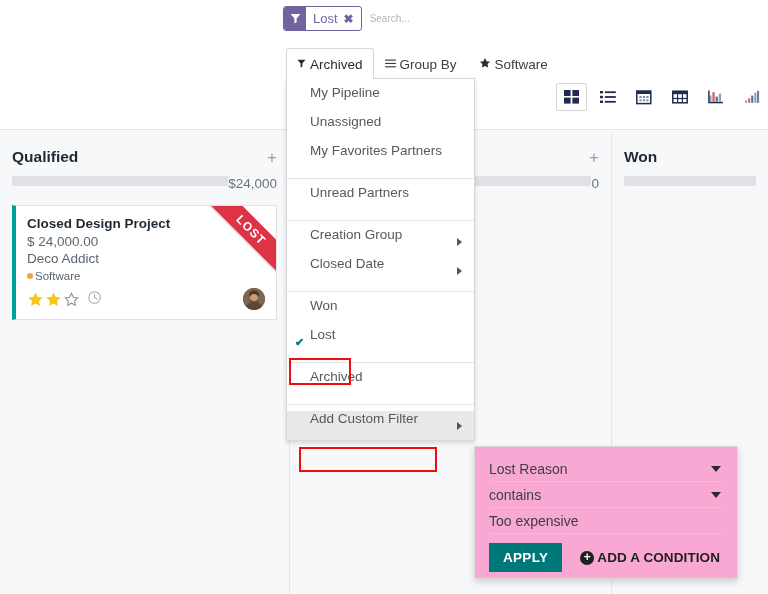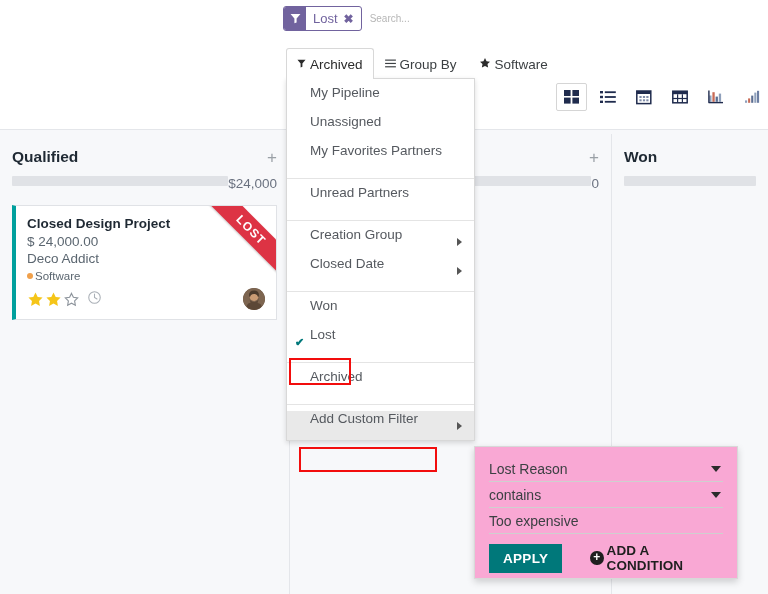--- a/index.html
+++ b/index.html
@@ -102,21 +102,21 @@
   .cf-row {
     position: relative; border-bottom: 1px solid #cfcfcf;
     height: 25px; margin-bottom: 1px; display: flex; align-items: center;
   }
   .cf-row span.val { font-size: 14px; color: #3c4043; }
   .cf-row .dcaret {
     position: absolute; right: 2px; top: 50%; transform: translateY(-50%);
     width: 0; height: 0; border-top: 6px solid #2b2b2b;
     border-left: 5px solid transparent; border-right: 5px solid transparent;
   }
-  .cf-actions { display: flex; align-items: center; margin-top: 9px; gap: 28px; }
+  .cf-actions { display: flex; margin-top: 9px; gap: 18px; }
   .btn-apply {
     background: #00787a; color: #ffffff; border: none;
     font-size: 13.5px; font-weight: bold; letter-spacing: .3px;
     padding: 7px 14px; cursor: pointer;
     font-family: "Liberation Sans", sans-serif;
   }
   .add-cond {
     display: flex; align-items: center; gap: 3px;
     font-size: 13.5px; font-weight: bold; color: #1f1f1f;
     cursor: pointer; letter-spacing: .1px;

